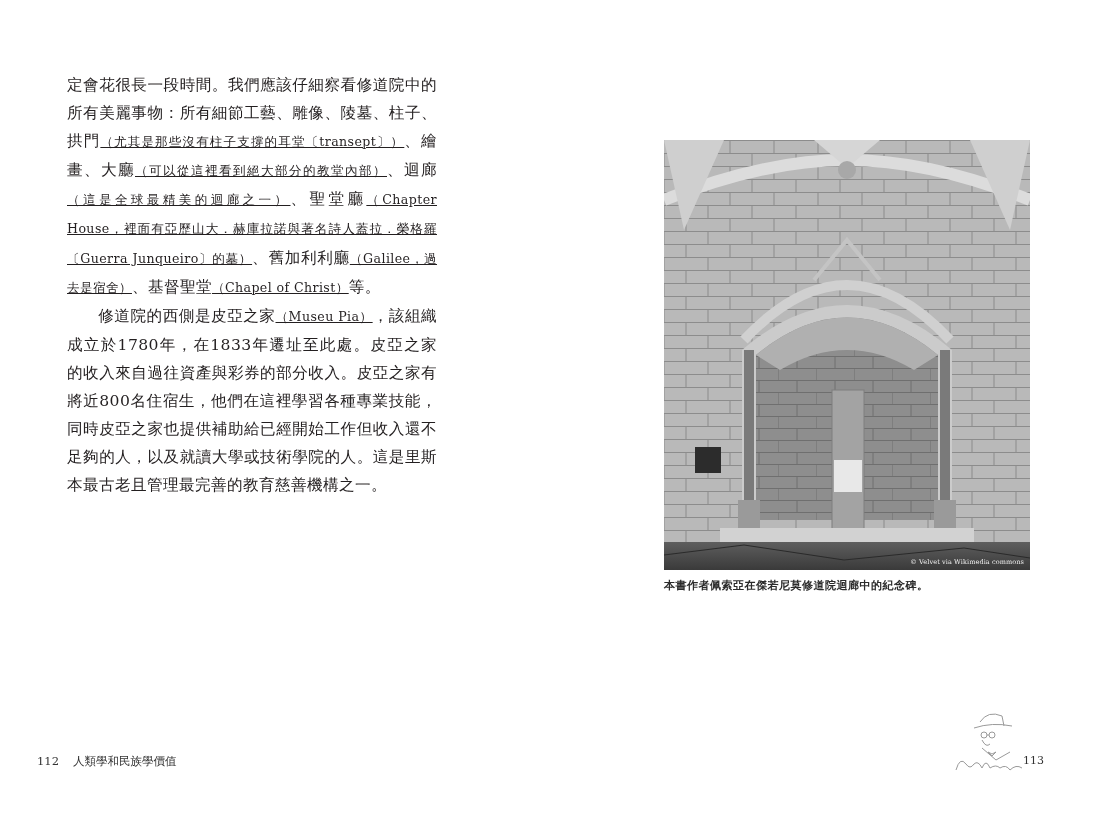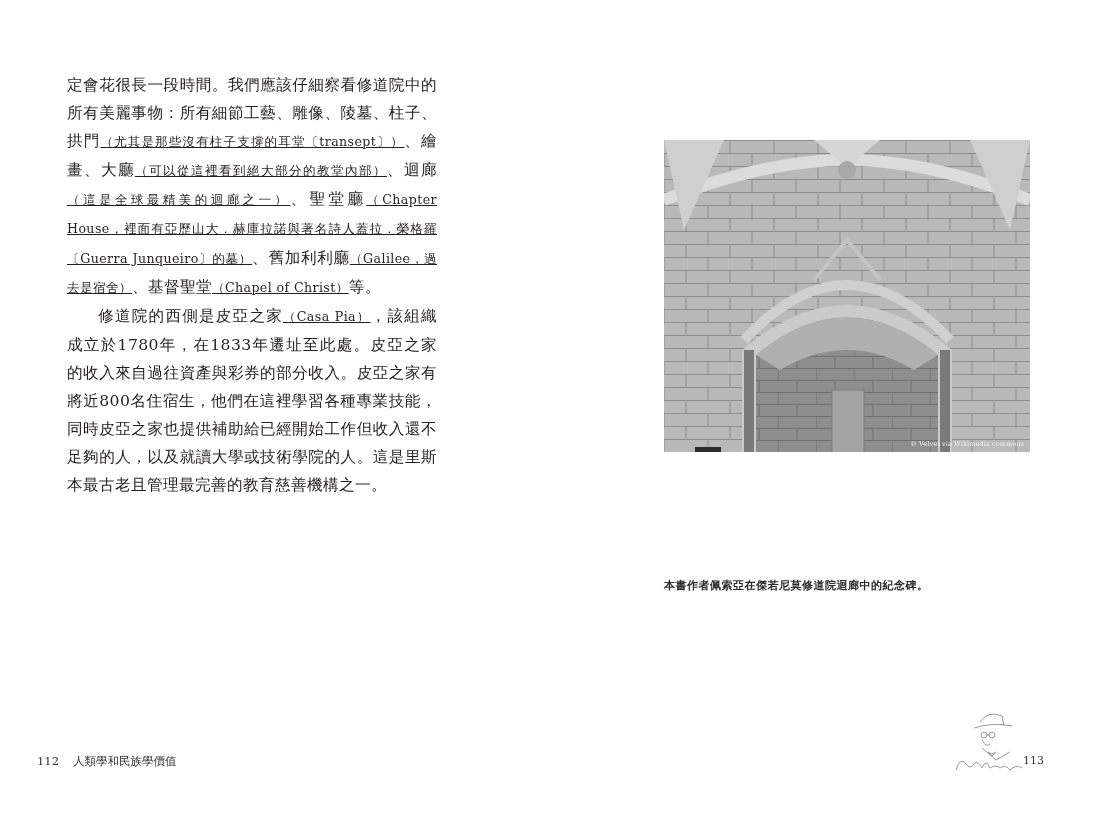--- a/index.html
+++ b/index.html
@@ -22,42 +22,42 @@
 
     .footer-left {
       position: absolute; left: 37px; top: 754px; font-size: 11.5px; color: #333;
       display: flex; gap: 14px; align-items: baseline; justify-content: center;
     }
     .footer-right-num {
       position: absolute; right: 56px; top: 754px; font-size: 11px; color: #333;
     }
 
     .photo {
-      position: absolute; left: 114px; top: 140px; width: 366px; height: 312px; overflow: hidden;
+      position: absolute; left: 114px; top: 140px; width: 366px; height: 430px; overflow: hidden;
       background: #9d9d9d;
     }
     .photo svg { display: block; }
     .photo-credit {
       position: absolute; right: 6px; bottom: 4px; font-size: 6.5px; color: #f2f2f2; letter-spacing: 0.1px;
     }
     .caption {
       position: absolute; left: 114px; top: 578px; font-family: Liberation Sans, sans-serif;
       font-size: 11px; font-weight: bold; color: #2b2b2b; letter-spacing: 0.5px;
     }
     .logo {
       position: absolute; left: 402px; top: 708px; width: 82px; height: 70px;
     }
   </style>
 </head>
 <body>
 
 <div class="page page-left">
   <div class="body-text" id="body-text">
       <p><span>定會花很長一段時間。我們應該仔細察看修道院中的所有美麗事物：所有細節工藝、雕像、陵墓、柱子、拱門</span><span class="small">（尤其是那些沒有柱子支撐的耳堂〔transept〕）</span><span>、繪畫、大廳</span><span class="small">（可以從這裡看到絕大部分的教堂內部）</span><span>、迴廊</span><span class="small">（這是全球最精美的迴廊之一）</span><span>、聖堂廳</span><span class="small">（Chapter House，裡面有亞歷山大．赫庫拉諾與著名詩人蓋拉．榮格羅〔Guerra Junqueiro〕的墓）</span><span>、舊加利利廳</span><span class="small">（Galilee，過去是宿舍）</span><span>、基督聖堂</span><span class="small">（Chapel of Christ）</span><span>等。</span></p>
-      <p class="indent"><span>修道院的西側是皮亞之家</span><span class="small">（Casa Pia）</span><span>，該組織成立於1780年，在1833年遷址至此處。皮亞之家的收入來自過往資產與彩券的部分收入。皮亞之家有將近800名住宿生，他們在這裡學習各種專業技能，同時皮亞之家也提供補助給已經開始工作但收入還不足夠的人，以及就讀大學或技術學院的人。這是里斯本最古老且管理最完善的教育慈善機構之一。</span></p>
+      <p class="indent"><span>修道院的西側是皮亞之家</span><span class="small">（Museu Pia）</span><span>，該組織成立於1780年，在1833年遷址至此處。皮亞之家的收入來自過往資產與彩券的部分收入。皮亞之家有將近800名住宿生，他們在這裡學習各種專業技能，同時皮亞之家也提供補助給已經開始工作但收入還不足夠的人，以及就讀大學或技術學院的人。這是里斯本最古老且管理最完善的教育慈善機構之一。</span></p>
     </div>
   <div class="footer-left">
     <span>112</span>
     <span>人類學和民族學價值</span>
   </div>
 </div>
 
 <div class="page page-right">
   <div class="photo">
     <svg width="366" height="430" viewBox="0 0 366 430">

